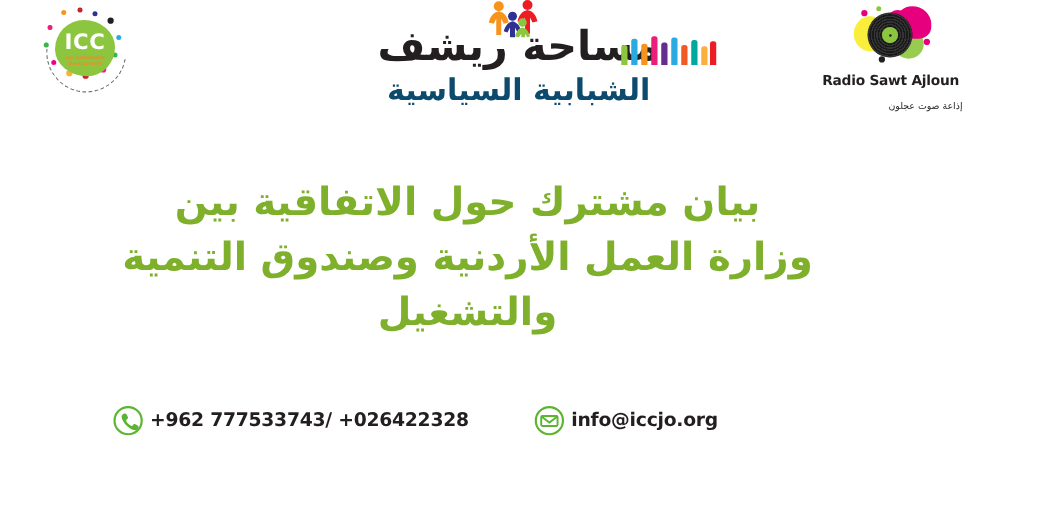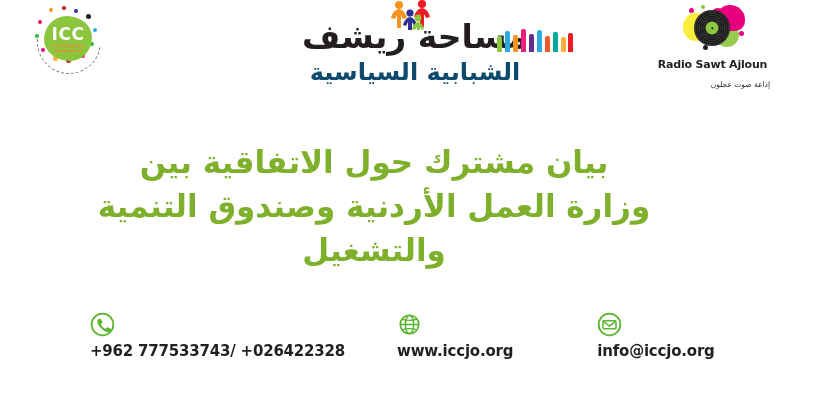--- a/index.html
+++ b/index.html
@@ -237,24 +237,23 @@
     width: 830px;
     height: 36px;
     display: flex;
     justify-content: flex-start;
     align-items: center;
     padding-left: 90px;
     box-sizing: border-box;
   }
   .contact-item {
     display: flex;
-    align-items: flex-start;
+    align-items: center;
     gap: 5px;
     white-space: nowrap;
-    flex-direction: column;
   }
   .contact-item.phone   { margin-right: 52px; }
   .contact-item.web     { margin-right: 84px; }
   .contact-icon {
     width: 25px;
     height: 25px;
     flex: 0 0 25px;
     display: block;
   }
   .contact-text {
@@ -354,30 +353,20 @@
   <div class="contact-bar">
 
     <div class="contact-item phone">
       <svg class="contact-icon" viewBox="0 0 26 26" aria-hidden="true">
         <circle cx="13" cy="13" r="11.3" fill="none" stroke="#5cb531" stroke-width="1.8"></circle>
         <path d="M9.3 7.4c.9-.6 1.9-.4 2.4.5l1 1.8c.4.7.2 1.4-.4 1.9l-.7.6c-.2.2-.3.5-.2.8.3.9.9 1.9 1.7 2.7.8.8 1.8 1.4 2.7 1.7.3.1.6 0 .8-.2l.6-.7c.5-.6 1.2-.8 1.9-.4l1.8 1c.9.5 1.1 1.5.5 2.4-.8 1.2-2.2 1.8-3.6 1.4-2-.5-4.3-2-6.2-3.9-1.9-1.9-3.4-4.2-3.9-6.2-.4-1.4.2-2.8 1.4-3.6z" fill="#5cb531"></path>
       </svg>
       <span class="contact-text">+962 777533743/ +026422328</span>
     </div>
 
-    <div class="contact-item web">
-      <svg class="contact-icon" viewBox="0 0 26 26" aria-hidden="true">
-        <circle cx="13" cy="13" r="9.6" fill="none" stroke="#5cb531" stroke-width="1.8"></circle>
-        <ellipse cx="13" cy="13" rx="4.3" ry="9.6" fill="none" stroke="#5cb531" stroke-width="1.6"></ellipse>
-        <line x1="3.4" y1="13" x2="22.6" y2="13" stroke="#5cb531" stroke-width="1.6"></line>
-        <path d="M5.6 7.4 C8.5 9.1 17.5 9.1 20.4 7.4" fill="none" stroke="#5cb531" stroke-width="1.4"></path>
-        <path d="M5.6 18.6 C8.5 16.9 17.5 16.9 20.4 18.6" fill="none" stroke="#5cb531" stroke-width="1.4"></path>
-      </svg>
-      <span class="contact-text">www.iccjo.org</span>
-    </div>
 
     <div class="contact-item mail">
       <svg class="contact-icon" viewBox="0 0 26 26" aria-hidden="true">
         <circle cx="13" cy="13" r="11.3" fill="none" stroke="#5cb531" stroke-width="1.8"></circle>
         <rect x="6.2" y="9.1" width="13.6" height="8.4" rx="1" fill="none" stroke="#5cb531" stroke-width="1.6"></rect>
         <path d="M6.6 9.7 L13 14.6 L19.4 9.7" fill="none" stroke="#5cb531" stroke-width="1.6"></path>
       </svg>
       <span class="contact-text">info@iccjo.org</span>
     </div>
 

